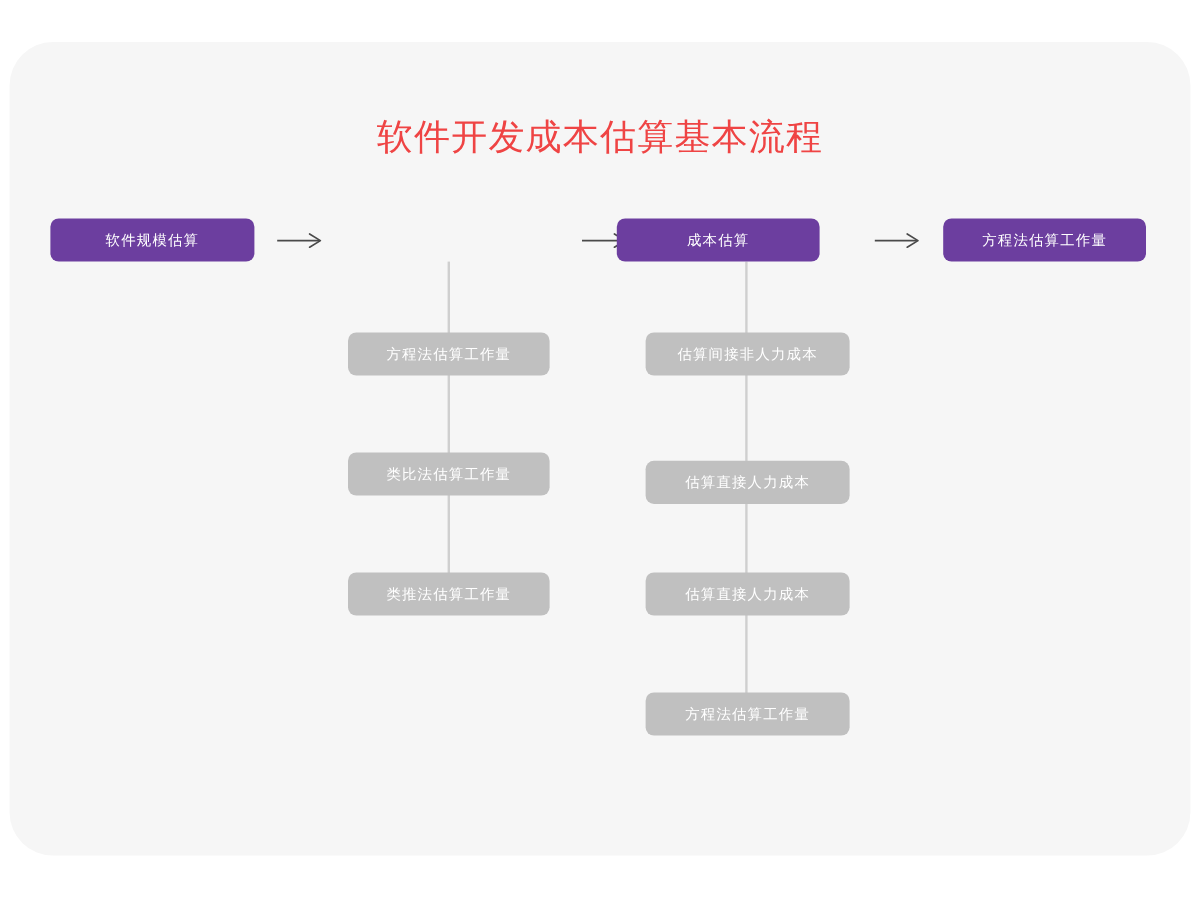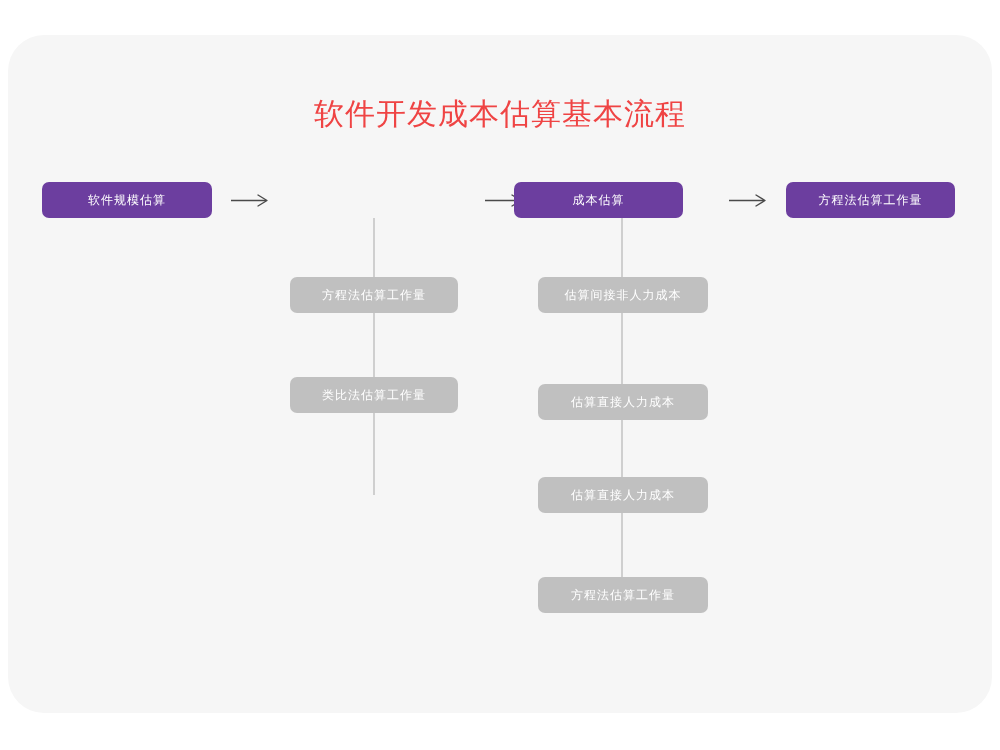--- a/index.html
+++ b/index.html
@@ -108,19 +108,20 @@
 
   <svg class="arrow arrow-3" viewBox="0 0 40 13">
     <line x1="1" y1="6.5" x2="36" y2="6.5" stroke="#4a4a4a" stroke-width="1.4"></line>
     <polyline points="28,1 37,6.5 28,12" fill="none" stroke="#4a4a4a" stroke-width="1.4" stroke-linecap="round" stroke-linejoin="round"></polyline>
   </svg>
 
   <div class="node node-main main-4">方程法估算工作量</div>
 
   <div class="node node-sub sub-w-1">方程法估算工作量</div>
   <div class="node node-sub sub-w-2">类比法估算工作量</div>
+  <div class="node node-sub sub-w-3">类推法估算工作量</div>
 
   <div class="node node-sub sub-c-1">估算间接非人力成本</div>
   <div class="node node-sub sub-c-2">估算直接人力成本</div>
   <div class="node node-sub sub-c-3">估算直接人力成本</div>
   <div class="node node-sub sub-c-4">方程法估算工作量</div>
 
 </div>
 
 </body></html>

